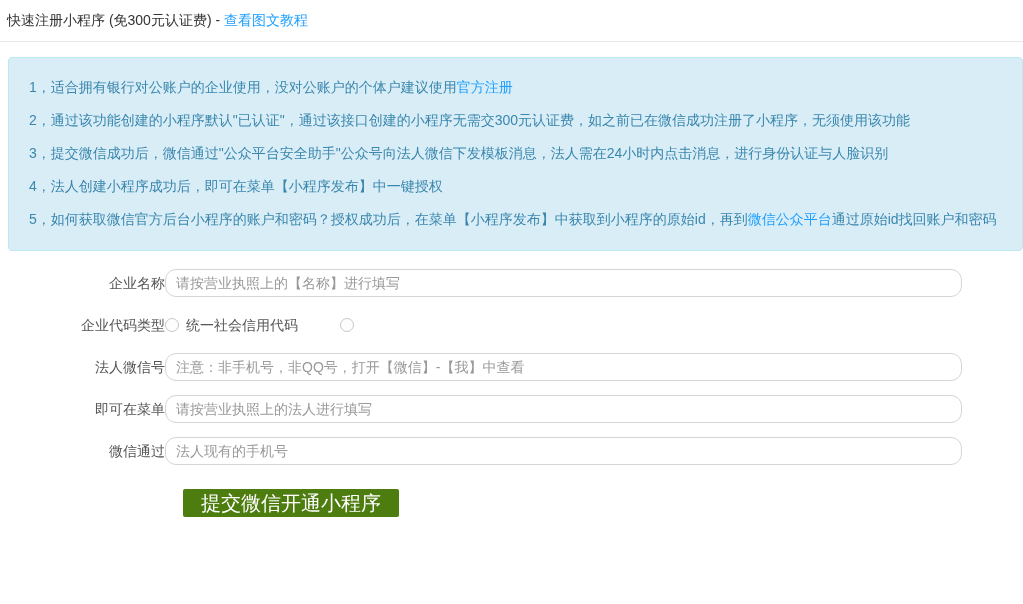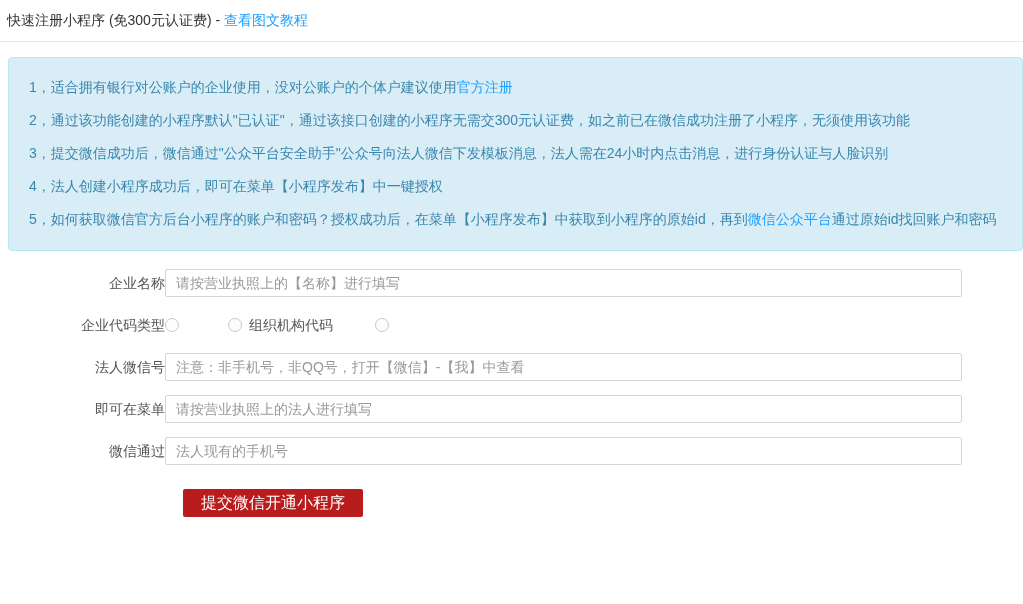--- a/index.html
+++ b/index.html
@@ -60,21 +60,21 @@
     text-align: right;
     font-size: 14px;
     color: #555555;
     line-height: 28px;
     flex: none;
   }
   .form-input {
     width: 797px;
     height: 28px;
     border: 1px solid #d5d5d5;
-    border-radius: 2px;
+    border-radius: 11px;
     padding: 0 10px;
     font-size: 14px;
     color: #333333;
     background: #ffffff;
     outline: none;
     font-family: "Liberation Sans", sans-serif;
   }
   .form-input::placeholder {
     color: #999999;
     opacity: 1;
@@ -108,25 +108,25 @@
     color: #555555;
     line-height: 28px;
   }
   .button-row {
     margin-left: 183px;
     margin-top: 24px;
   }
   .submit-btn {
     height: 28px;
     padding: 0 18px;
-    background: #b91c1c;
+    background: #4d7c0f;
     color: #ffffff;
     border: none;
     border-radius: 2px;
-    font-size: 16px;
+    font-size: 20px;
     cursor: pointer;
     font-family: "Liberation Sans", sans-serif;
   }
 </style>
 </head>
 <body>
 
 <div class="header">
   <span>快速注册小程序 (免300元认证费) - </span><a>查看图文教程</a>
 </div>
@@ -156,24 +156,21 @@
   <div class="form-row">
     <div class="form-label">企业名称</div>
     <input class="form-input" type="text" placeholder="请按营业执照上的【名称】进行填写" style="">
   </div>
 
   <div class="form-row">
     <div class="form-label">企业代码类型</div>
     <div class="radio-group">
       <div class="radio-option">
         <span class="radio-circle"></span>
-      </div>
-      <div class="radio-option">
-        <span class="radio-circle"></span>
-        <span class="radio-text">组织机构代码</span>
+        <span class="radio-text">统一社会信用代码</span>
       </div>
       <div class="radio-option">
         <span class="radio-circle"></span>
       </div>
     </div>
   </div>
 
 
   <div class="form-row">
     <div class="form-label">法人微信号</div>

